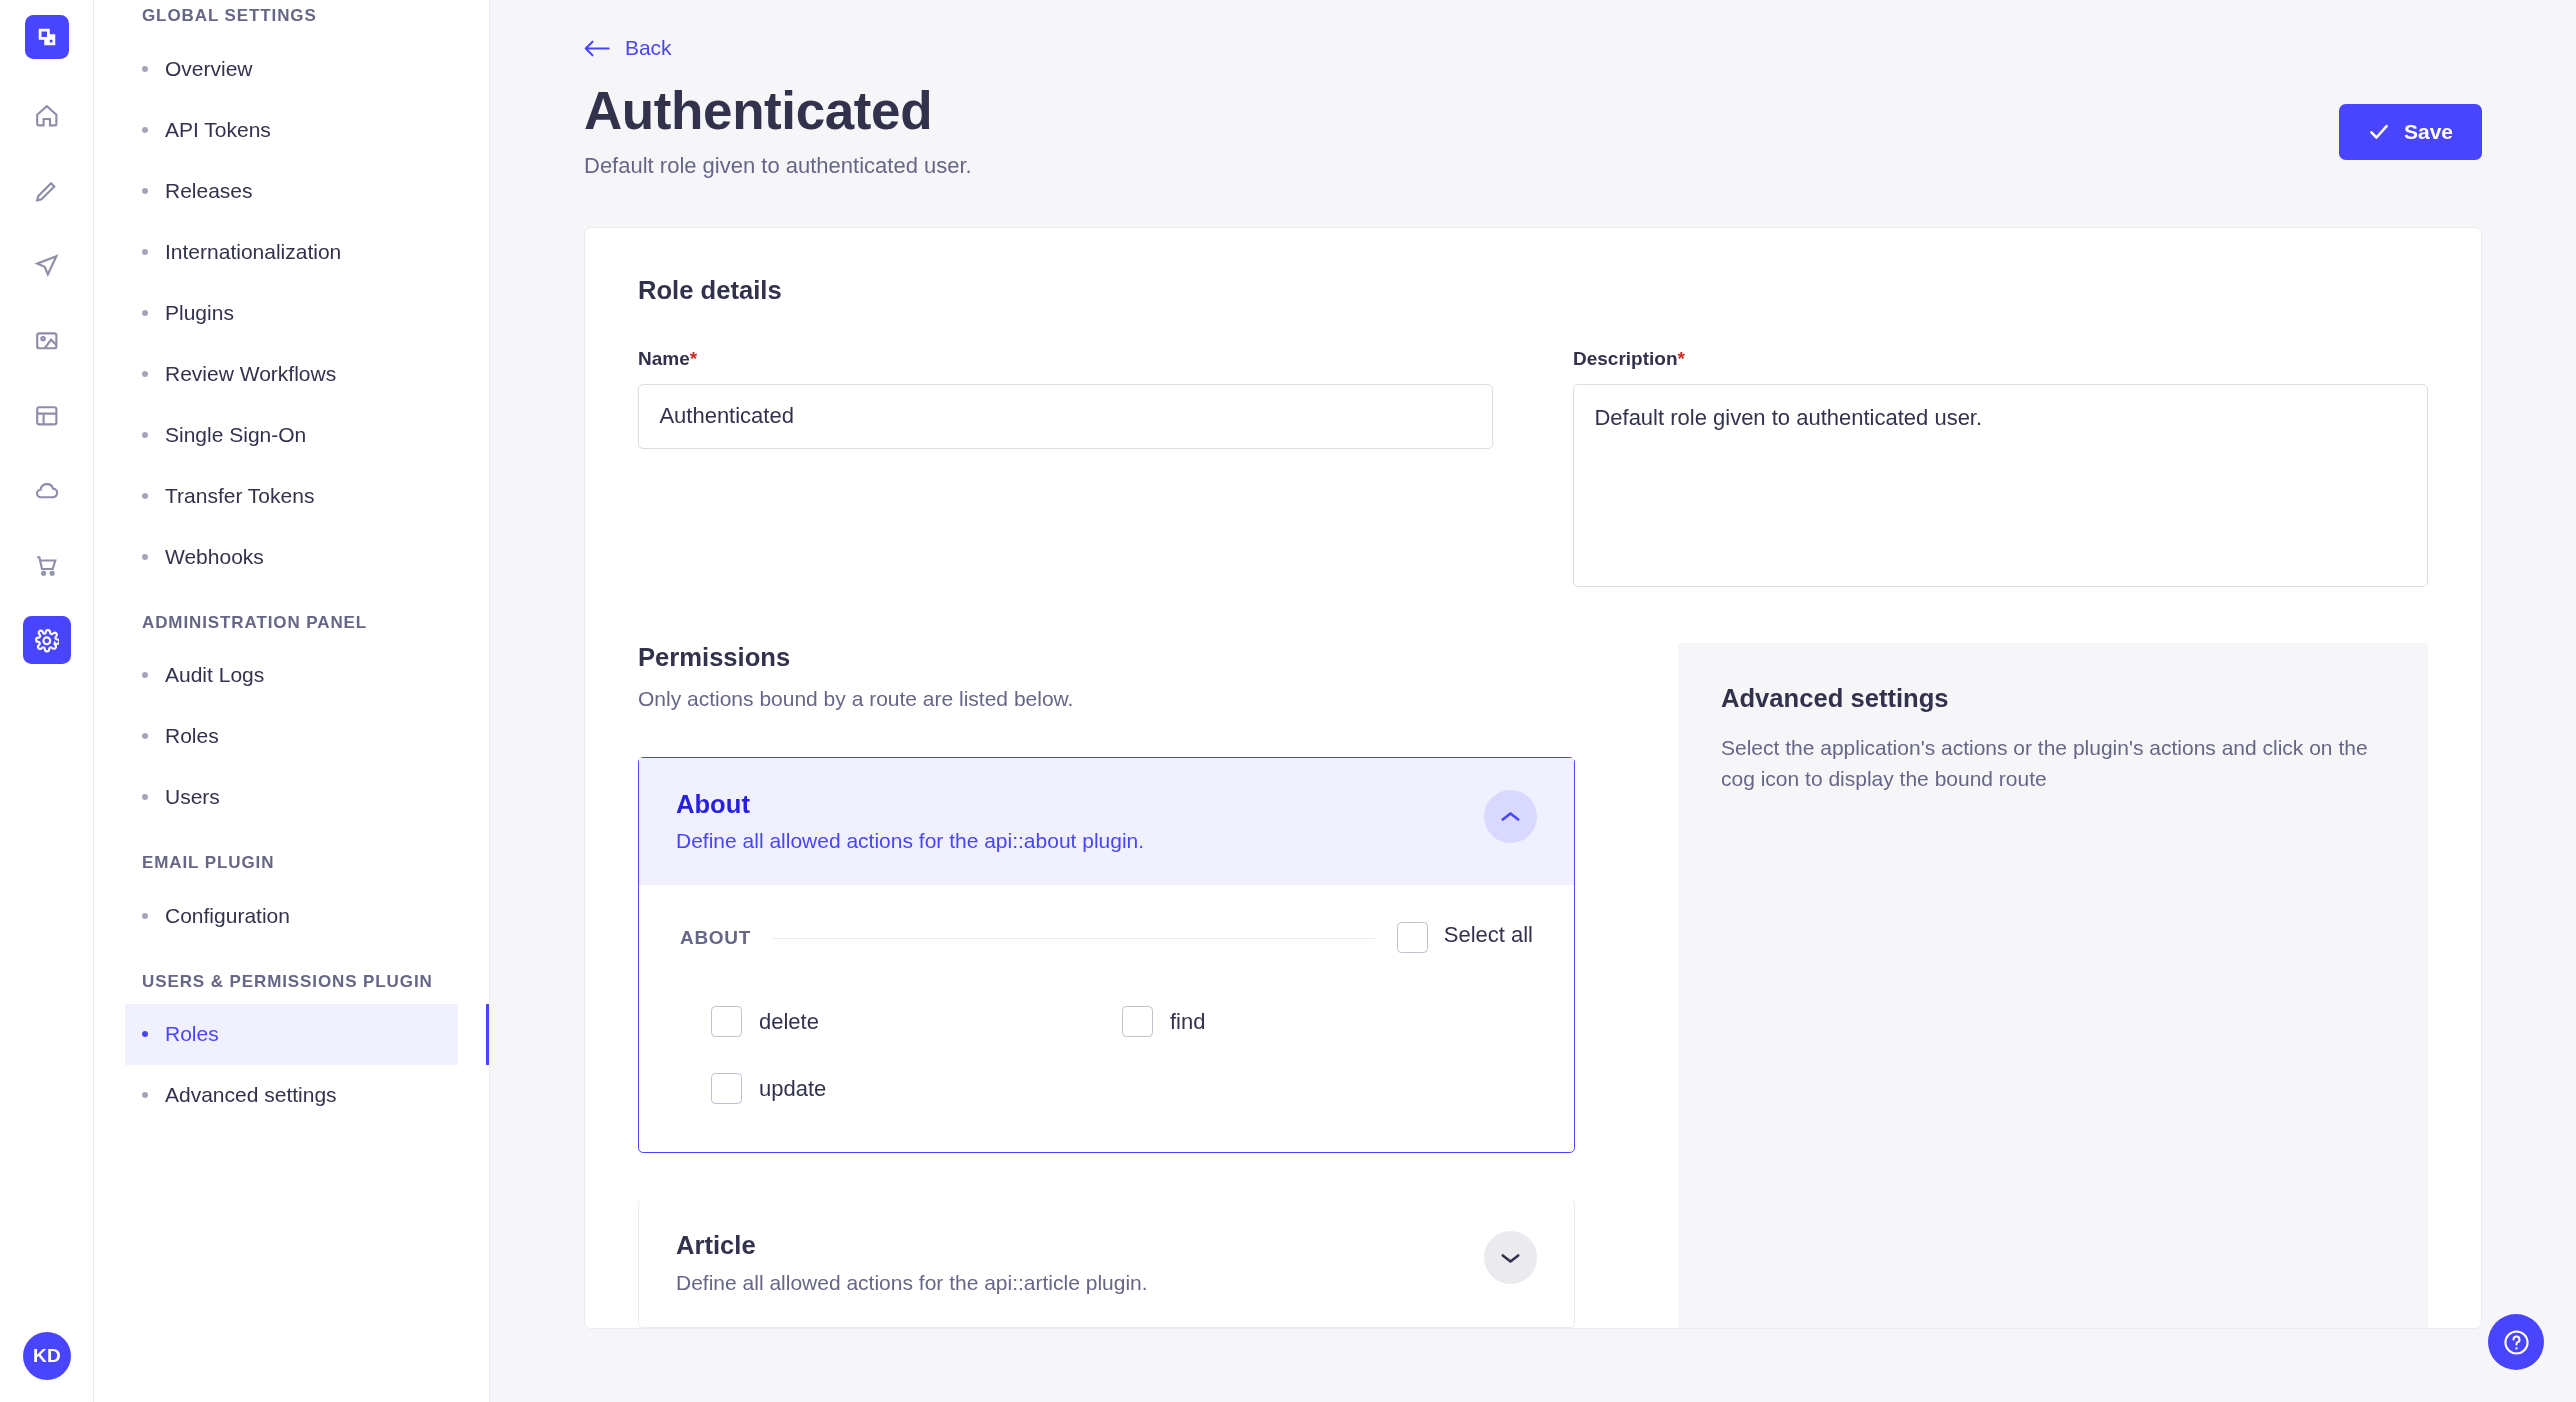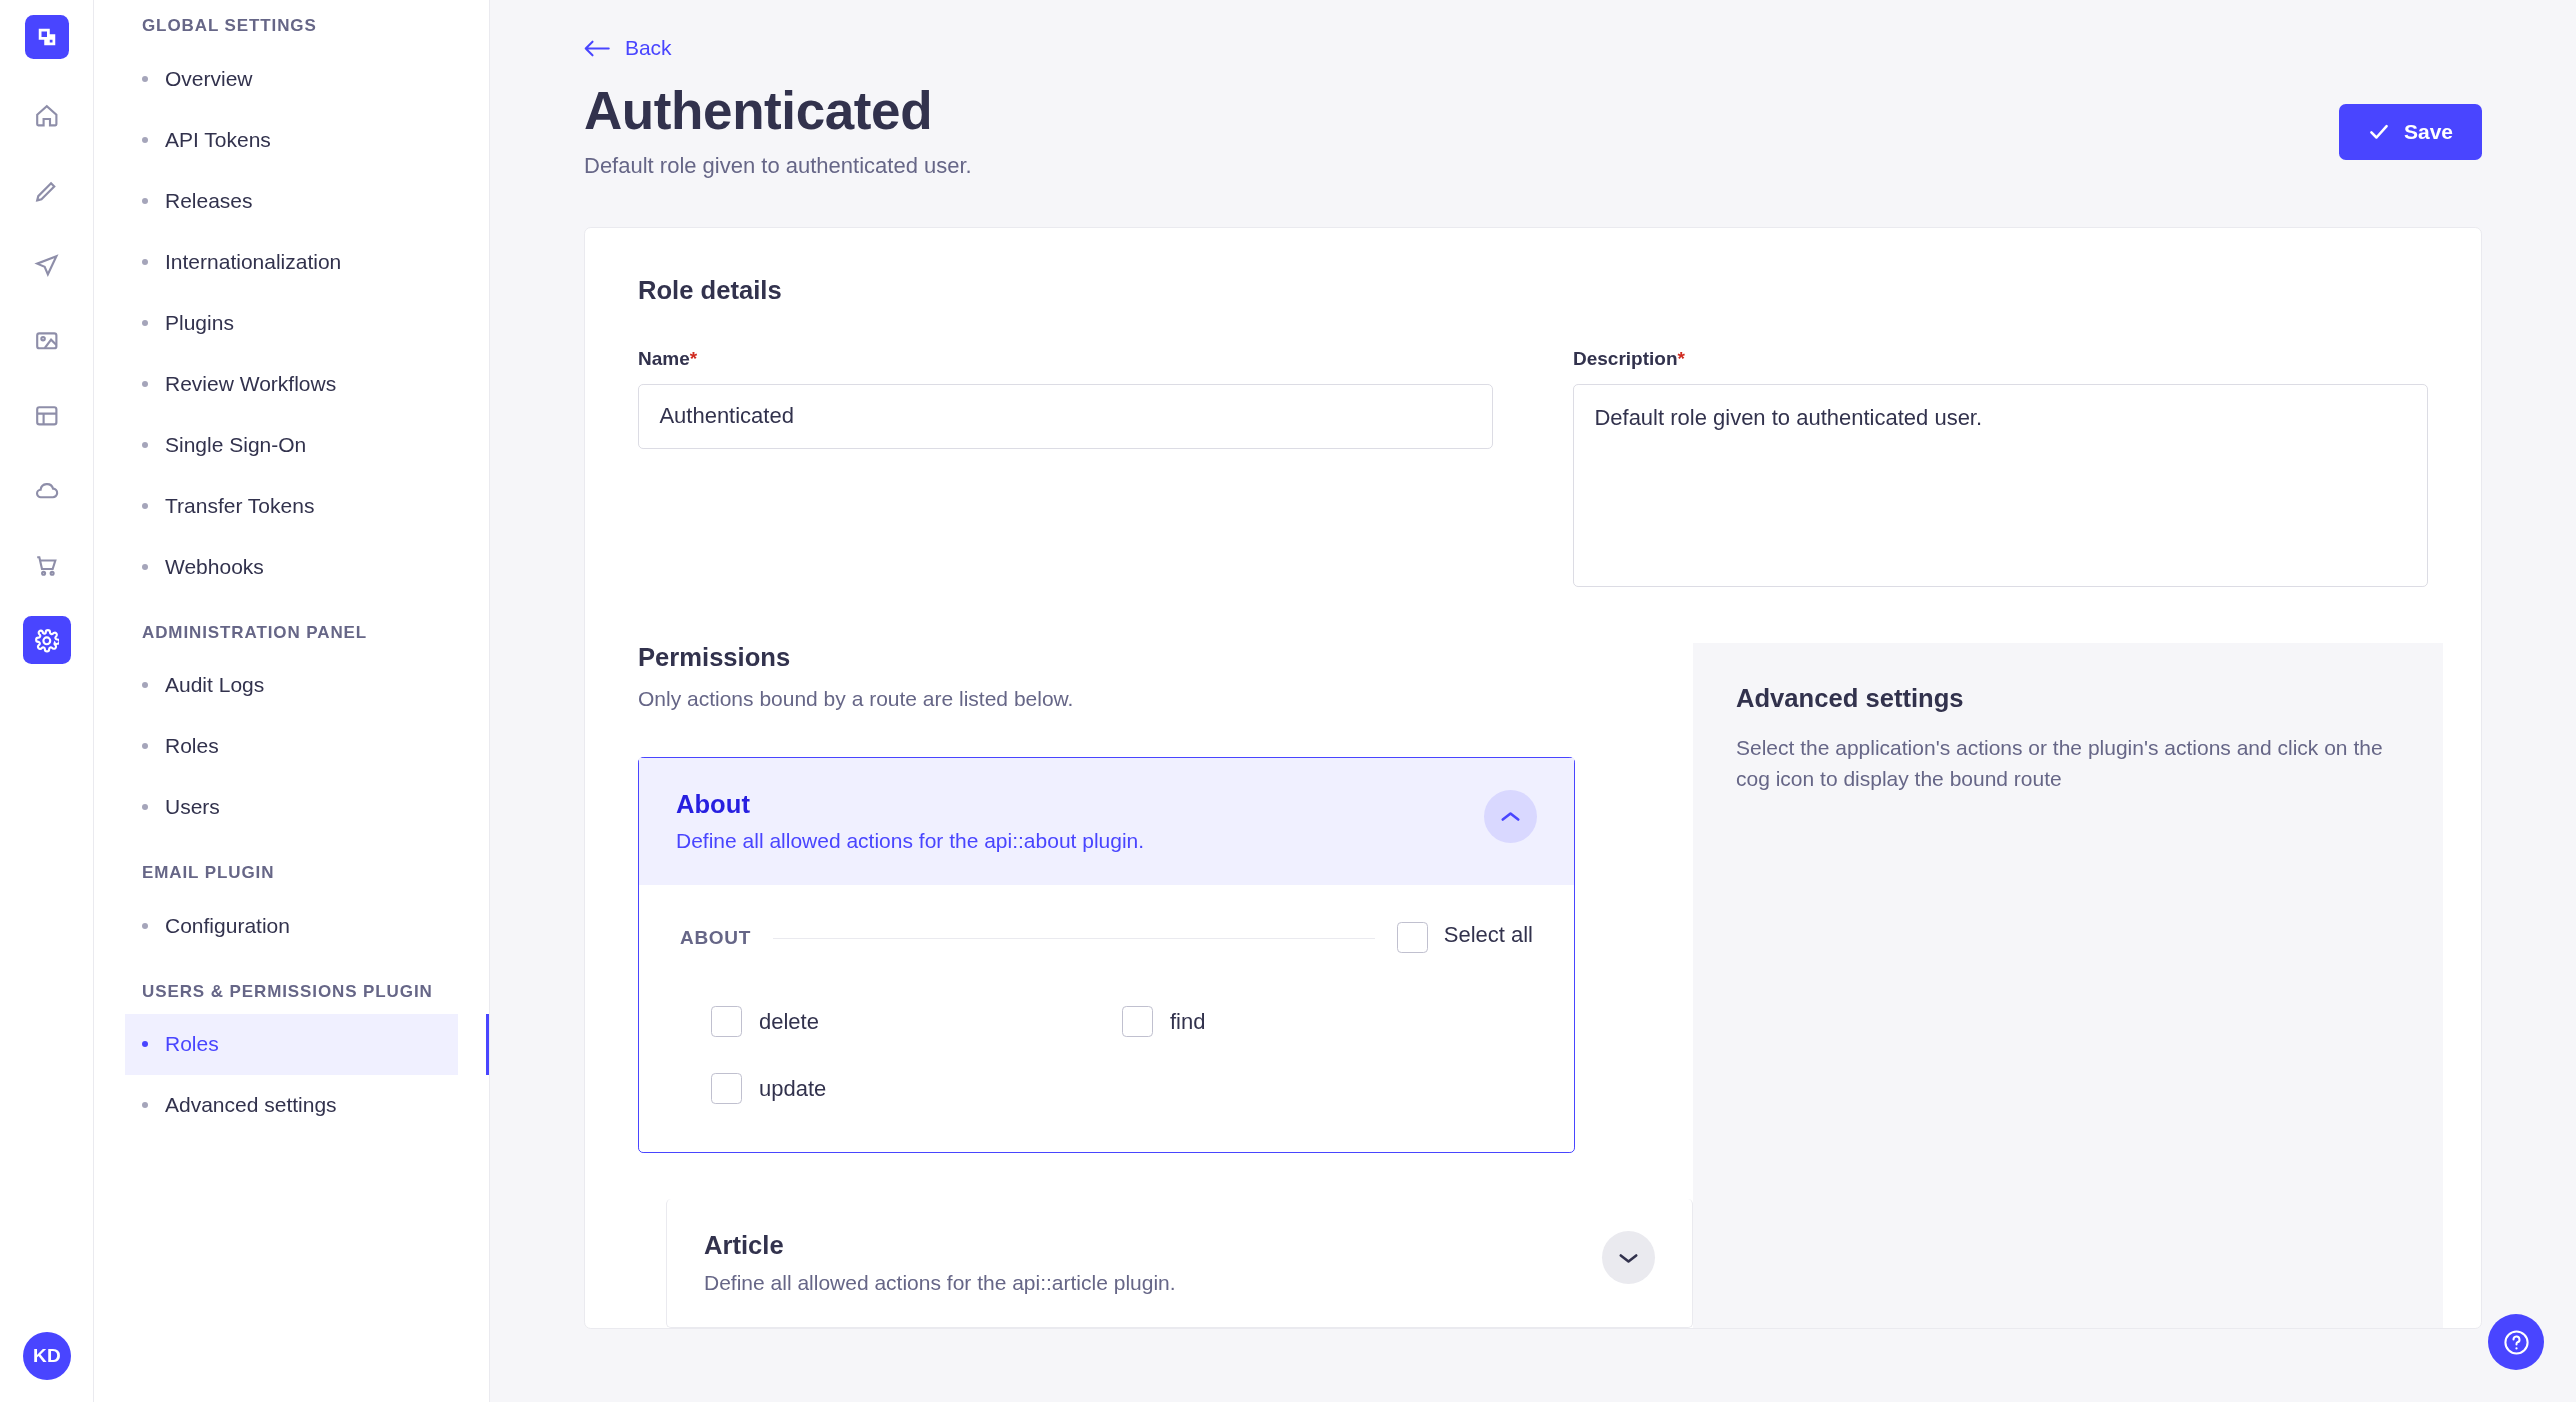--- a/index.html
+++ b/index.html
@@ -52,21 +52,21 @@
     padding: 0 0 34px 0;
     overflow: hidden;
     position: relative;
   }
   .nav-inner { padding: 0 31px; }
   .nav-group-title {
     font-size: 17px; font-weight: 700; letter-spacing: 0.9px;
     color: #666687; text-transform: uppercase;
     margin: 25.6px 0 12px 17px;
   }
-  .nav-group-title.first { margin-top: 0; padding-top: 16px; }
+  .nav-group-title.first { margin-top: 0; padding-top: 6px; }
   .nav-item {
     display: flex; align-items: center;
     height: 61px; padding-left: 17px;
     border-radius: 5.1px;
     font-size: 21px; color: #32324d;
     position: relative;
   }
   .nav-item .dot {
     width: 6px; height: 6px; border-radius: 50%;
     background: #a5a5ba; margin-right: 17px; flex: 0 0 6px;
@@ -187,26 +187,26 @@
     border-radius: 4.3px; background: #fff; flex: 0 0 31px;
   }
   .perm-grid {
     display: grid; grid-template-columns: 1fr 1fr;
     row-gap: 36px; margin-top: 53px;
     padding-left: 31px;
   }
   .perm-item { display: flex; align-items: center; gap: 17px; font-size: 22px; color: #32324d; }
 
   .accordion2 {
-    margin-top: 46px; width: 1027px;
+    margin-top: 46px; width: 937px;
     background: #fff;
     border: 0.9px solid #eaeaef; border-top: none;
     border-radius: 5.1px;
     padding: 32px 37px;
-    display: flex; align-items: flex-start; justify-content: space-between; margin-left: 28px;
+    display: flex; align-items: flex-start; justify-content: space-between;
   }
   .acc2-name { font-size: 25.6px; font-weight: 600; color: #32324d; }
   .acc2-desc { font-size: 21px; color: #666687; margin-top: 10.2px; }
   .acc-toggle.grey { background: #eaeaef; color: #32324d; }
 
   .help-btn {
     position: absolute; right: 32px; bottom: 32px;
     width: 56px; height: 56px; border-radius: 50%;
     background: #4945ff; color: #fff; border: none;
     display: flex; align-items: center; justify-content: center;

